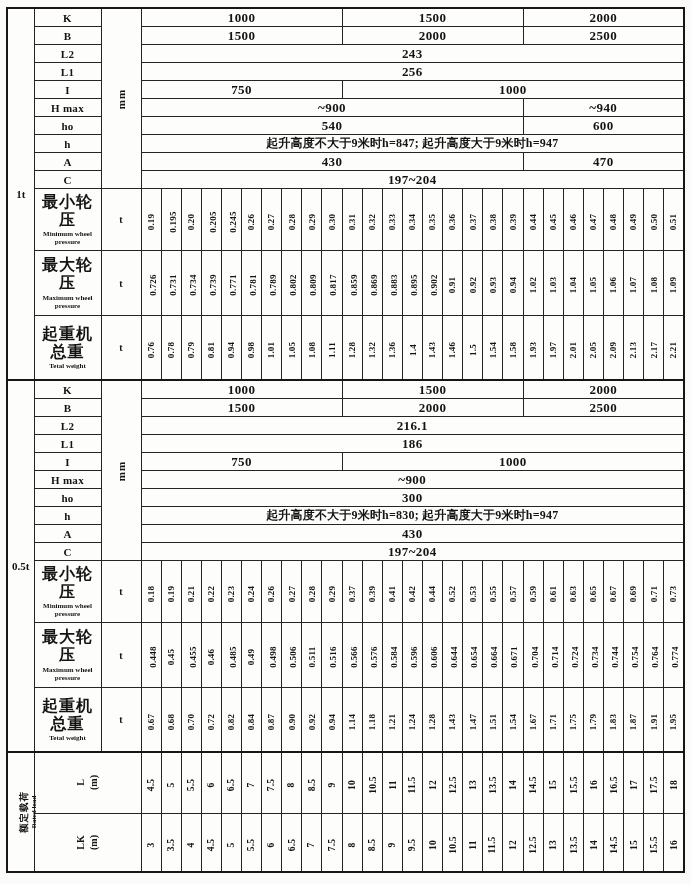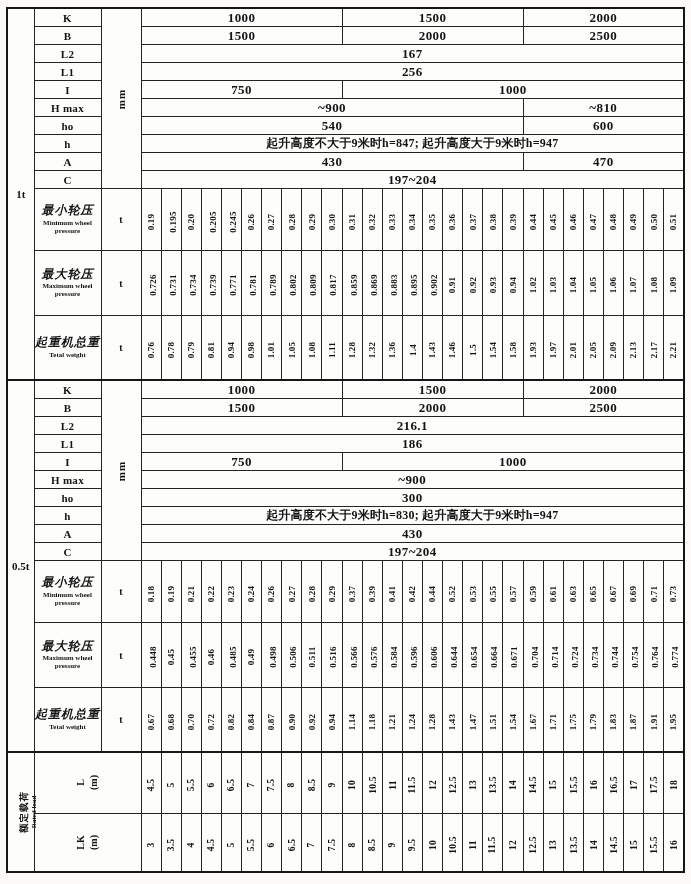--- a/index.html
+++ b/index.html
@@ -16,21 +16,21 @@
   tr.h-lk td{height:57px;}
   tr.sec-top td{border-top:2px solid #161616;}
   .sec-cell{font-size:11px;margin-left:8px;}
   .lbl{font-size:11px;letter-spacing:.3px;}
   .hdr-cell{font-size:13px;letter-spacing:.4px;}
   .long-text{font-size:12px;letter-spacing:.2px;}
   .unit-cell{font-size:10px;}
   .vtext{display:inline-block;transform:rotate(-90deg);white-space:nowrap;}
   .unit-mm .vtext{font-size:11px;letter-spacing:1px;}
   .vlabel{line-height:1.15;}
-  .vlabel .cn{font-size:12px;letter-spacing:1px;font-style:italic;}
+  .vlabel .cn{font-size:16px;letter-spacing:1px;}
   .vlabel .en{font-size:7px;font-family:"Liberation Serif","DejaVu Serif",serif;margin-top:1px;}
   .val-cell .vtext{font-size:9px;letter-spacing:.2px;}
   .foot-val .vtext{font-size:9.5px;}
   .flabel .vtext{font-size:10px;line-height:1.25;text-align:center;}
   .foot-sec .vtext{line-height:1.2;text-align:center;}
   .foot-sec .cnr{font-size:9.5px;letter-spacing:1px;display:block;}
   .foot-sec .enr{font-size:7px;display:block;}
 </style>
 </head>
 <body>
@@ -79,35 +79,35 @@
           <td class="hdr-cell" colspan="8">2000</td>
         </tr>
         <tr class="h-dim">
           <td class="lbl">B</td>
           <td class="hdr-cell" colspan="10">1500</td>
           <td class="hdr-cell" colspan="9">2000</td>
           <td class="hdr-cell" colspan="8">2500</td>
         </tr>
         <tr class="h-dim">
           <td class="lbl">L2</td>
-          <td class="hdr-cell" colspan="27">167</td>
+          <td class="hdr-cell" colspan="27">243</td>
         </tr>
         <tr class="h-dim">
           <td class="lbl">L1</td>
           <td class="hdr-cell" colspan="27">256</td>
         </tr>
         <tr class="h-dim">
           <td class="lbl">I</td>
           <td class="hdr-cell" colspan="10">750</td>
           <td class="hdr-cell" colspan="17">1000</td>
         </tr>
         <tr class="h-dim">
           <td class="lbl">H max</td>
           <td class="hdr-cell" colspan="19">~900</td>
-          <td class="hdr-cell" colspan="8">~810</td>
+          <td class="hdr-cell" colspan="8">~940</td>
         </tr>
         <tr class="h-dim">
           <td class="lbl">ho</td>
           <td class="hdr-cell" colspan="19">540</td>
           <td class="hdr-cell" colspan="8">600</td>
         </tr>
         <tr class="h-dim">
           <td class="lbl">h</td>
           <td class="hdr-cell long-text" colspan="27">起升高度不大于9米时h=847; 起升高度大于9米时h=947</td>
         </tr>

